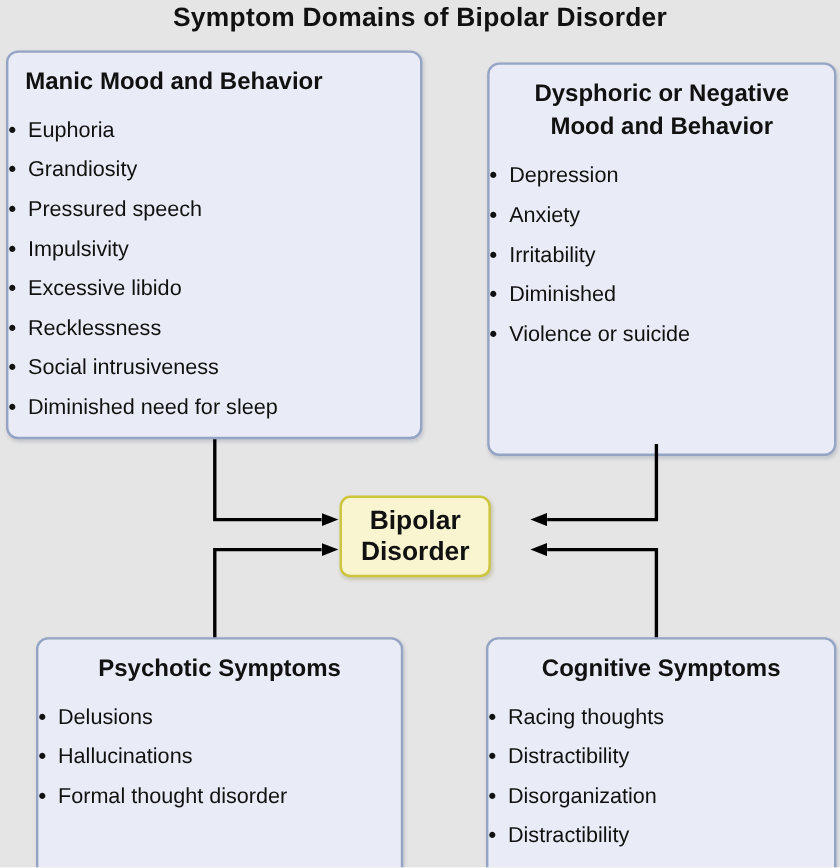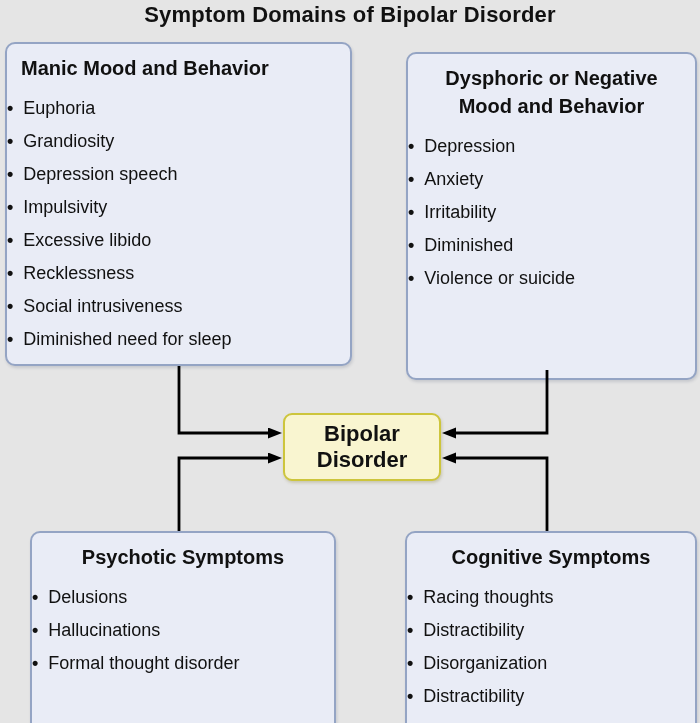--- a/index.html
+++ b/index.html
@@ -60,21 +60,21 @@
   .indent-small { padding-left: 17px; }
   .indent-large { padding-left: 37px; }
   #box-manic     { left: 5px;   top: 42px;  width: 347px; height: 324px; }
   #box-dysphoric { left: 406px; top: 42px;  width: 291px; height: 328px; margin-top: 10px; }
   #box-psychotic { left: 30px;  top: 531px; width: 306px; height: 220px; }
   #box-cognitive { left: 405px; top: 531px; width: 292px; height: 216px; }
   .center-box {
     position: absolute;
     left: 283px;
     top: 413px;
-    width: 158px;
+    width: 126px;
     height: 68px;
     background: #f9f5d0;
     border: 2px solid #cdc53c;
     border-radius: 9px;
     box-shadow: 1px 2px 3px rgba(120,110,30,0.25);
     box-sizing: border-box;
     display: flex;
     align-items: center;
     justify-content: center;
     text-align: center;
@@ -97,21 +97,21 @@
 
 <div class="canvas">
 
   <div class="main-title">Symptom Domains of Bipolar Disorder</div>
 
   <div class="domain-box" id="box-manic">
     <div class="box-title left">Manic Mood and Behavior</div>
     <ul class="symptom-list indent-small">
         <li>Euphoria</li>
         <li>Grandiosity</li>
-        <li>Depression speech</li>
+        <li>Pressured speech</li>
         <li>Impulsivity</li>
         <li>Excessive libido</li>
         <li>Recklessness</li>
         <li>Social intrusiveness</li>
         <li>Diminished need for sleep</li>
       </ul>
   </div>
 
   <div class="domain-box" id="box-dysphoric">
     <div class="box-title center">Dysphoric or Negative Mood and Behavior</div>

